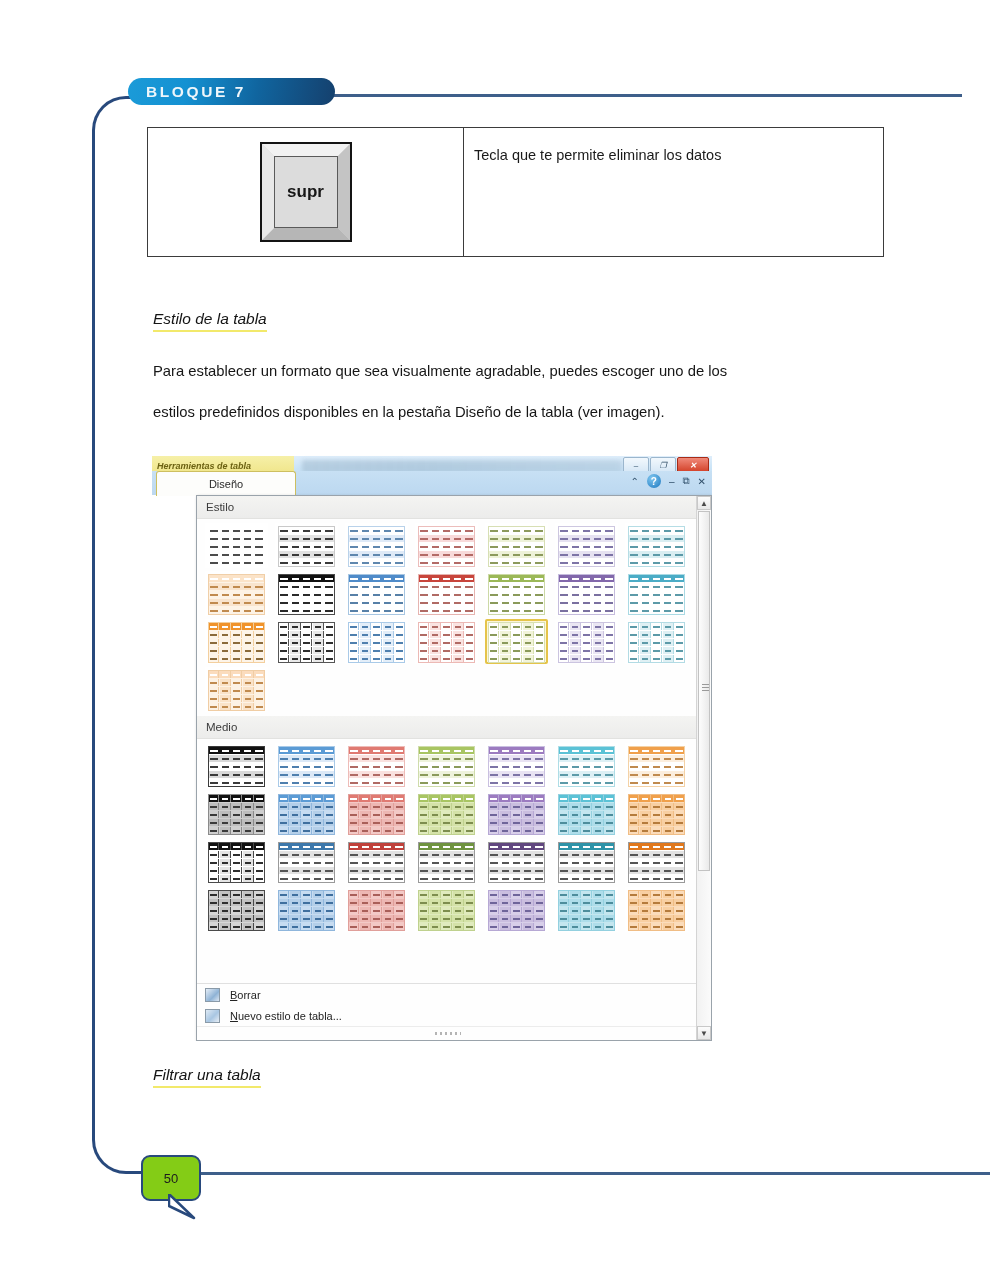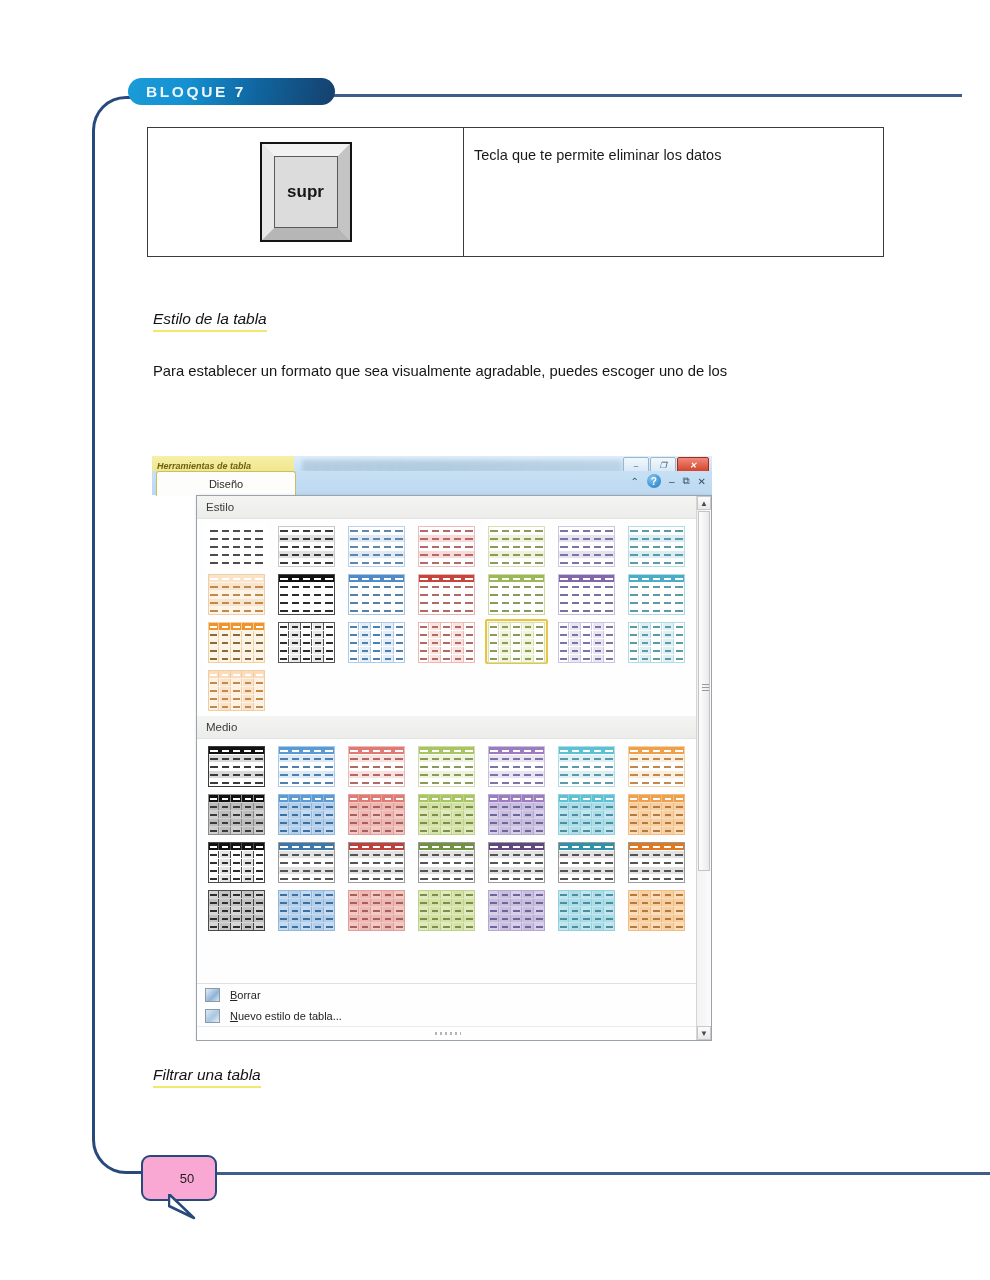--- a/index.html
+++ b/index.html
@@ -203,22 +203,22 @@
     border-top:1px solid #ececec;display:flex;align-items:center;justify-content:center;
   }
   .gal-bottom-grip i{
     display:block;width:26px;height:3px;
     background:repeating-linear-gradient(90deg,#b4b4b4 0 2px,transparent 2px 5px);
   }
 
   
   .pagenum{
     position:absolute;left:141px;top:1155px;width:56px;height:42px;
-    border:2.5px solid #28497c;border-radius:9px;background:#f9a8d4;
-    display:flex;align-items:center;justify-content:center;z-index:5;padding-left:16px;
+    border:2.5px solid #28497c;border-radius:9px;background:#84cc16;
+    display:flex;align-items:center;justify-content:center;z-index:5;
   }
   .pagenum span{font-size:13px;color:#1d1d1d;}
   .pagenum-tail{
     position:absolute;left:168px;top:1194px;z-index:5;
   }
 </style>
 </head>
 <body>
 
 <div class="page">
@@ -247,20 +247,21 @@
       <p>Tecla que te permite eliminar los datos</p>
     </div>
   </div>
 
   <div class="sub-heading" id="heading-estilo">
     <span class="ul">Estilo de la tabla</span>
   </div>
 
   <div class="body-para" id="para-estilo">
     <p>Para establecer un formato que sea visualmente agradable, puedes escoger uno de los</p>
+    <p>estilos predefinidos disponibles en la pestaña Diseño de la tabla (ver imagen).</p>
   </div>
 
   <div class="excel-shot">
 
     <div class="excel-titlebar">
       <div class="ctx-tab-label">
         <span>Herramientas de tabla</span>
       </div>
       <div class="blur-title"></div>
       <div class="win-btns">

